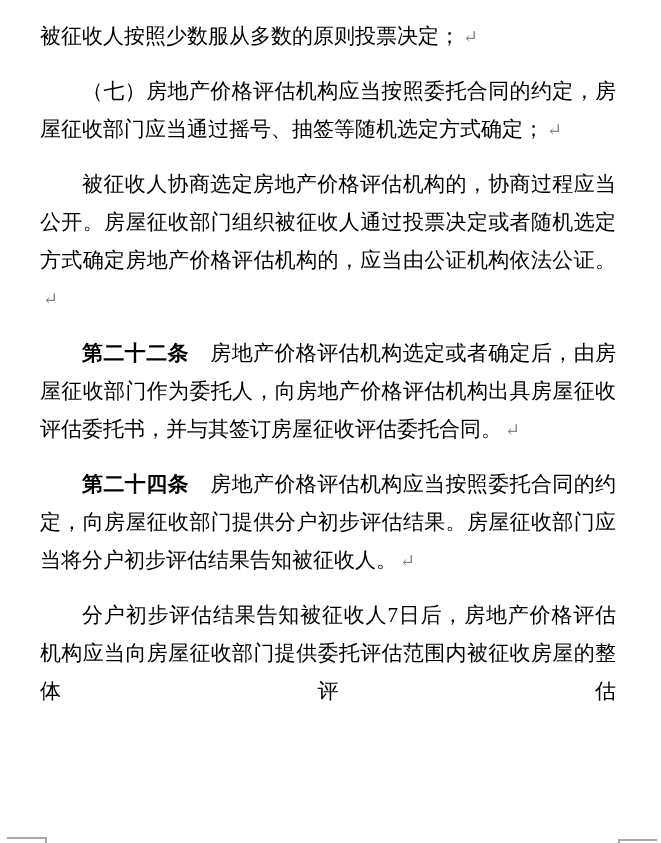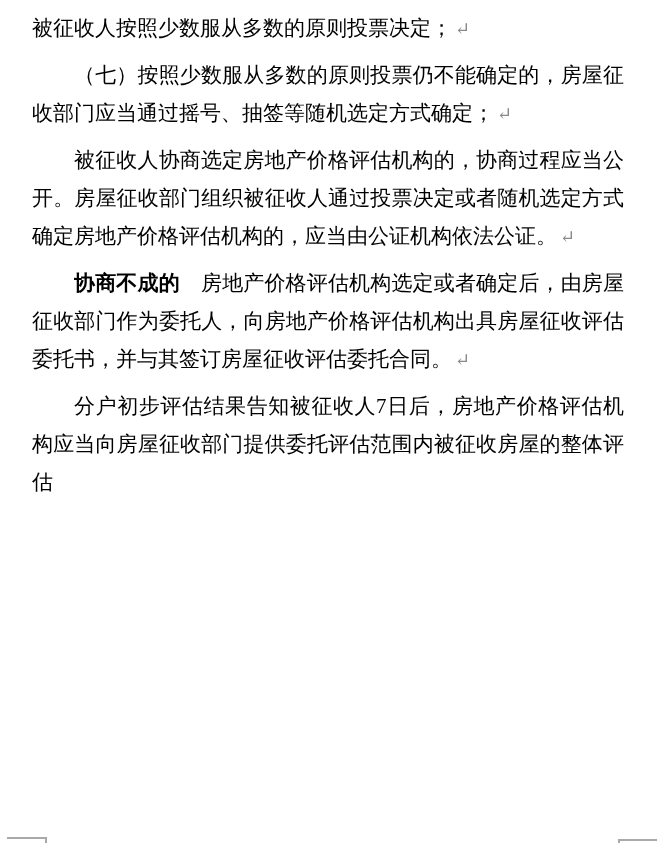--- a/index.html
+++ b/index.html
@@ -17,21 +17,21 @@
     height: 843px;
     background: var(--bg);
     overflow: hidden;
     position: relative;
     font-family: "Liberation Serif", "DejaVu Serif", serif;
   }
   .doc {
     padding: 1px 29px 0 24px;
   }
   .para {
-    margin: 8px;
+    margin: 16px;
     font-size: 21px;
     line-height: 38px;
     color: var(--fg);
     text-align: justify;
     line-break: strict;
     font-kerning: none;
   }
   .para.indent {
     text-indent: 2em;
   }
@@ -67,28 +67,29 @@
     border-left: 2px solid var(--artifact);
   }
 </style>
 </head>
 <body>
 
 <div class="doc">
   <div id="paragraphs">
   <p class="para"><b class="article-no"></b><span class="para-text">被征收人按照少数服从多数的原则投票决定；</span><span class="pilcrow">↵</span></p>
 
-  <p class="para indent"><b class="article-no"></b><span class="para-text">（七）按照少数服从多数的原则投票仍不能确定的，房屋征收部门应当通过摇号、抽签等随机选定方式确定；</span><span class="pilcrow">↵</span></p>
+  <p class="para indent"><b class="article-no"></b><span class="para-text">（七）房地产价格评估机构应当按照委托合同的约定，房屋征收部门应当通过摇号、抽签等随机选定方式确定；</span><span class="pilcrow">↵</span></p>
 
 
   <p class="para indent"><b class="article-no"></b><span class="para-text">被征收人协商选定房地产价格评估机构的，协商过程应当公开。房屋征收部门组织被征收人通过投票决定或者随机选定方式确定房地产价格评估机构的，应当由公证机构依法公证。</span><span class="pilcrow">↵</span></p>
 
-  <p class="para indent"><b class="article-no">协商不成的</b><span class="para-text">　房地产价格评估机构选定或者确定后，由房屋征收部门作为委托人，向房地产价格评估机构出具房屋征收评估委托书，并与其签订房屋征收评估委托合同。</span><span class="pilcrow">↵</span></p>
+  <p class="para indent"><b class="article-no">第二十二条</b><span class="para-text">　房地产价格评估机构选定或者确定后，由房屋征收部门作为委托人，向房地产价格评估机构出具房屋征收评估委托书，并与其签订房屋征收评估委托合同。</span><span class="pilcrow">↵</span></p>
 
 
 
+  <p class="para indent"><b class="article-no">第二十四条</b><span class="para-text">　房地产价格评估机构应当按照委托合同的约定，向房屋征收部门提供分户初步评估结果。房屋征收部门应当将分户初步评估结果告知被征收人。</span><span class="pilcrow">↵</span></p>
 
   <p class="para indent justify-last"><b class="article-no"></b><span class="para-text">分户初步评估结果告知被征收人7日后，房地产价格评估机构应当向房屋征收部门提供委托评估范围内被征收房屋的整体评估</span></p>
 </div>
 </div>
 
 <div id="artifact-left" class="artifact"></div>
 <div id="artifact-right" class="artifact"></div>
 
 </body></html>

